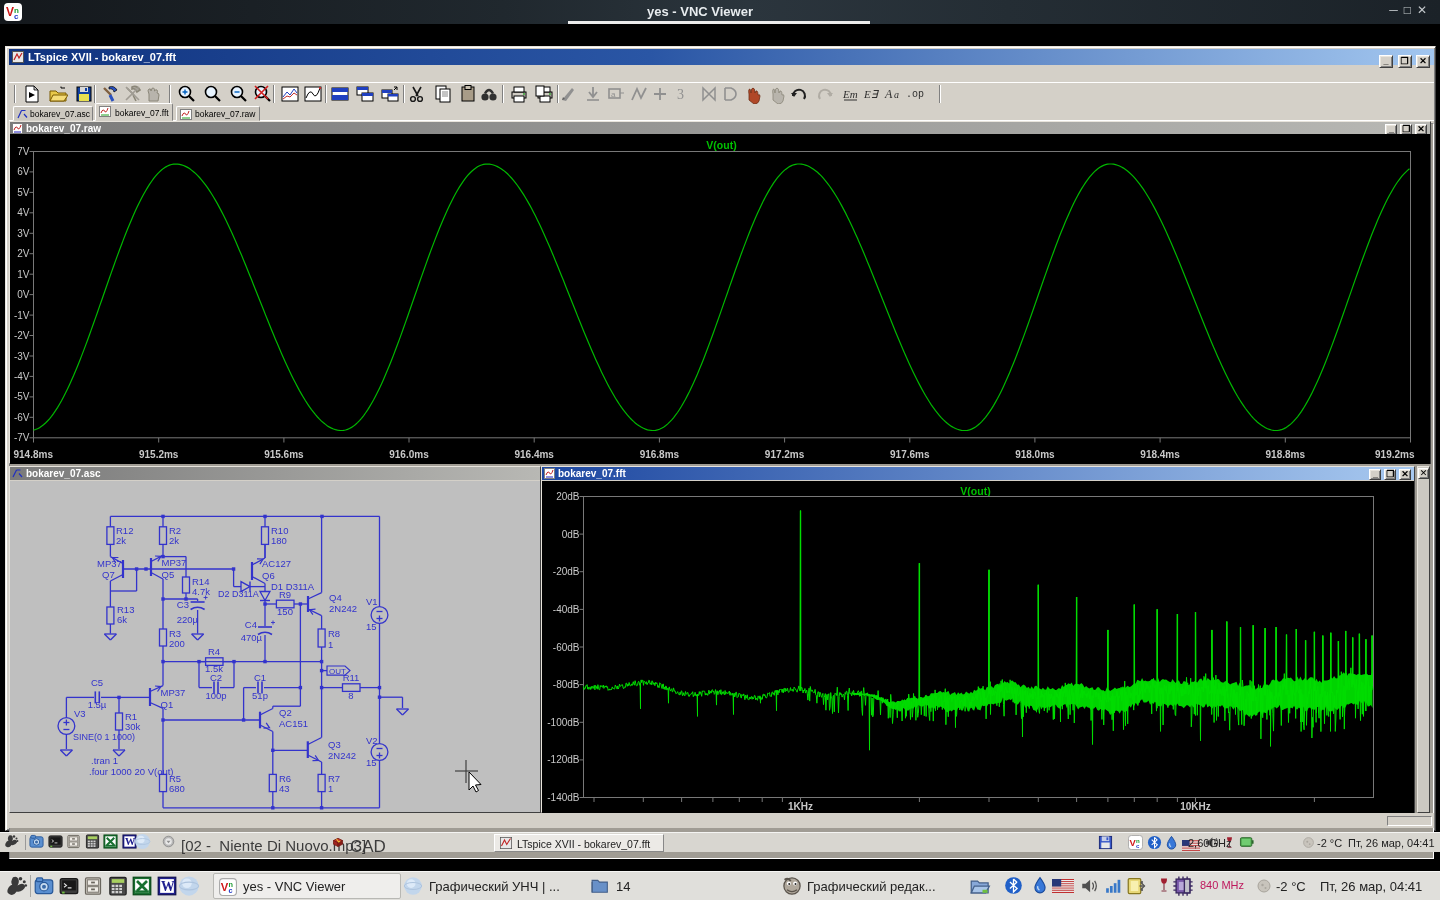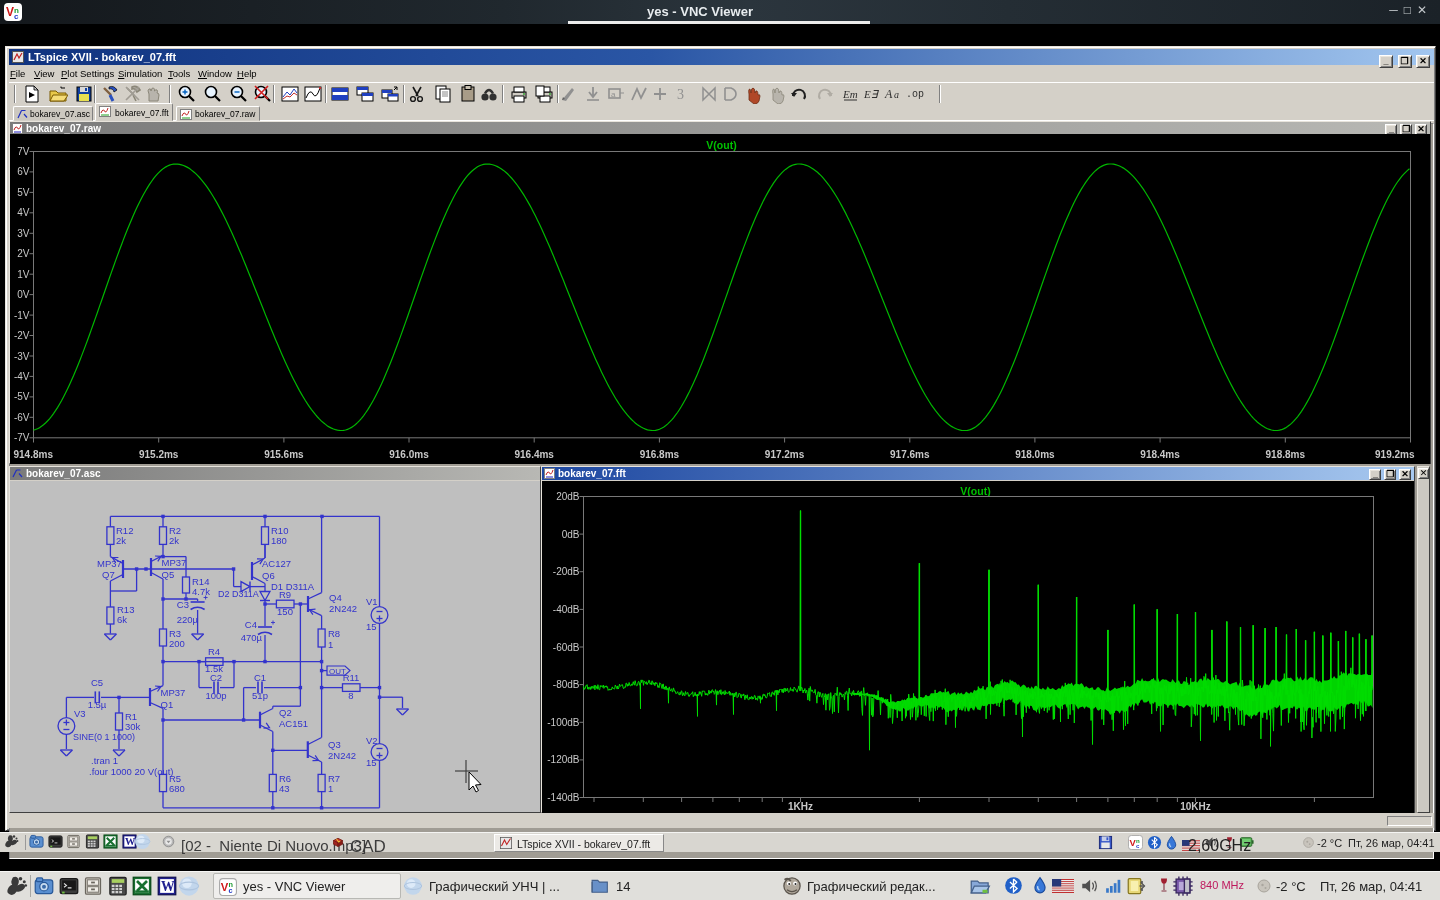--- a/index.html
+++ b/index.html
@@ -28,29 +28,20 @@
         <rect x="0.5" y="0.5" width="11" height="11" fill="#e8e8e8" stroke="#555"></rect>
         <path d="M2,9 L5,3 L7,7 L10,2" stroke="#c02020" stroke-width="1.2" fill="none"></path>
       </svg>
  <span class="ttxt" style="margin-left:4px">LTspice XVII - bokarev_07.fft</span>
  <span style="position:absolute;right:4px;top:1px">
   <span class="btn3d" style="display:inline-block;width:14px;height:13px;line-height:11px;font-weight:bold">_</span>
   <span class="btn3d" style="display:inline-block;width:14px;height:13px;line-height:11px;font-weight:bold">❐</span>
   <span class="btn3d" style="display:inline-block;width:14px;height:13px;line-height:11px;font-weight:bold">✕</span>
  </span>
 </div>
-<div class="abs" style="left:3px;top:18px;width:1425px;height:17px;font-size:9.5px;color:#000">
-      <span class="abs" style="left:1px;top:3px"><u>F</u>ile</span>
-      <span class="abs" style="left:25px;top:3px"><u>V</u>iew</span>
-      <span class="abs" style="left:52px;top:3px"><u>P</u>lot Settings</span>
-      <span class="abs" style="left:109px;top:3px"><u>S</u>imulation</span>
-      <span class="abs" style="left:159px;top:3px"><u>T</u>ools</span>
-      <span class="abs" style="left:189px;top:3px"><u>W</u>indow</span>
-      <span class="abs" style="left:228px;top:3px"><u>H</u>elp</span>
-    </div>
     <div class="abs" style="left:3px;top:35px;width:1425px;height:24px;border-top:1px solid #fff">
       <svg class="abs" style="left:13px;top:1px" width="20" height="20" viewBox="0 0 20 20">
         <path d="M4,2 h8 l4,4 v12 h-12 z" fill="#fff" stroke="#000" stroke-width="1"></path>
         <path d="M12,2 l4,4 h-4 z" fill="#c8c8c8" stroke="#000" stroke-width="0.8"></path>
         <path d="M7,14 l6,-3 -6,-3 z" fill="#000"></path>
       </svg>
       <svg class="abs" style="left:39px;top:1px" width="20" height="20" viewBox="0 0 20 20">
         <path d="M2,7 h6 l2,2 h8 v8 h-16 z" fill="#e8c84a" stroke="#7a5a00"></path>
         <path d="M2,17 l3,-6 h15 l-4,6 z" fill="#f5dc78" stroke="#7a5a00"></path>
         <path d="M13,4 h4 m-4,0 v-1.5" stroke="#000" fill="none"></path>
@@ -814,21 +805,21 @@
     </svg>
     <svg class="abs" style="left:1223px;top:3px" width="13" height="13" viewBox="0 0 16 16">
       <path d="M5,1.5 h6 q0,5 -3,5.5 q-3,-0.5 -3,-5.5 z" fill="#a02030"></path>
       <path d="M8,7 v6 M5.5,14 h5" stroke="#803040" stroke-width="1.1"></path>
     </svg>
     <svg class="abs" style="left:1239px;top:2px" width="16" height="14" viewBox="0 0 16 16">
       <rect x="0.5" y="3" width="13" height="10" rx="1.5" fill="#50a850" stroke="#2a682a"></rect>
       <rect x="13.5" y="6" width="2" height="4" fill="#2a682a"></rect>
       <rect x="2" y="4.5" width="10" height="7" fill="#70cc70"></rect>
     </svg>
-    <div class="abs" style="left:1188px;top:4px;font-size:16px;color:#222">2,60GHz</div>
+    <div class="abs" style="left:1188px;top:4px;font-size:11px;color:#222">2,60GHz</div>
     <svg class="abs" style="left:1302px;top:3px" width="13" height="13" viewBox="0 0 16 16">
       <circle cx="8" cy="8" r="6" fill="#c8c4bc" stroke="#a8a49c"></circle>
       <circle cx="6.5" cy="7" r="1.2" fill="#aaa69e"></circle>
       <circle cx="9.5" cy="10" r="1" fill="#aaa69e"></circle>
     </svg>
     <div class="abs" style="left:1317px;top:4px;font-size:11px;color:#222">-2 °C</div>
     <div class="abs" style="left:1348px;top:4px;font-size:11px;color:#222">Пт, 26 мар, 04:41</div>
   </div>
 <div class="abs" style="left:0;top:871px;width:1440px;height:29px;background:#e0dfdb;border-top:1px solid #f6f6f4">
     <svg class="abs" style="left:4px;top:3px" width="24" height="24" viewBox="0 0 16 16">

